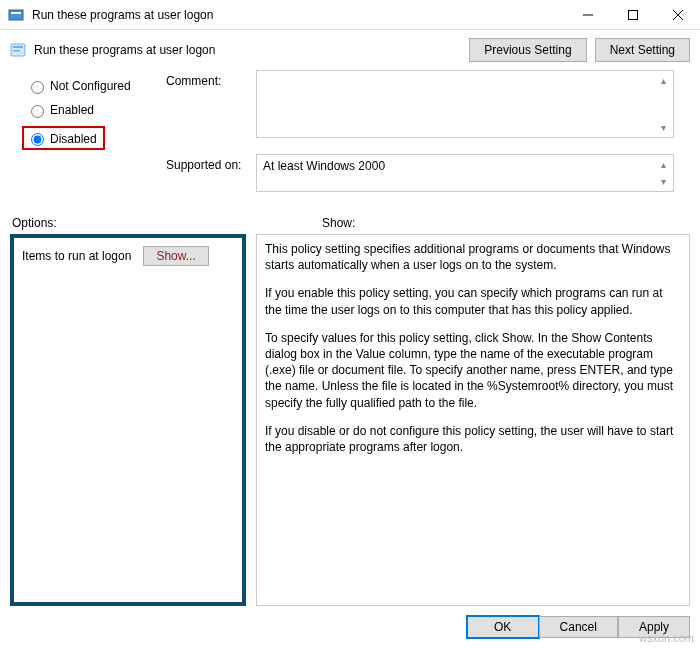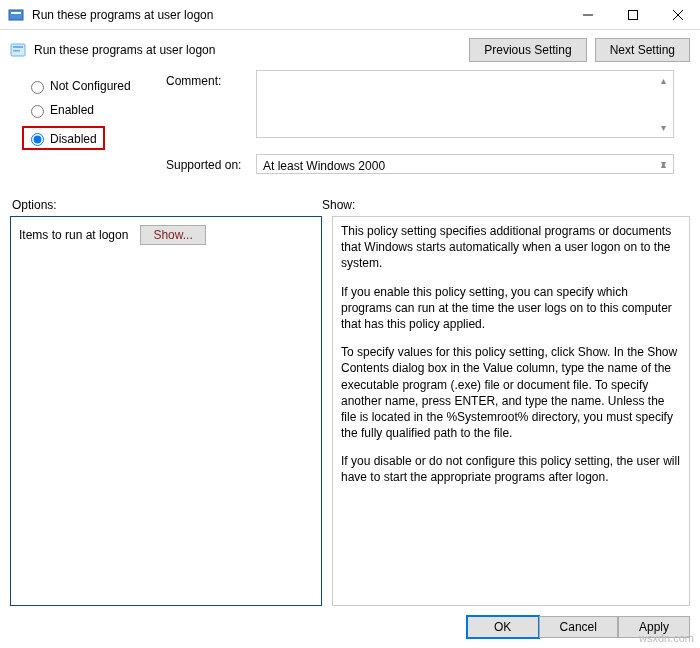--- a/index.html
+++ b/index.html
@@ -116,21 +116,21 @@
     .field-box {
       flex: 1;
       border: 1px solid #ccc;
       background: #fff;
       position: relative;
     }
     .comment-box {
       height: 68px;
     }
     .supported-box {
-      height: 20px;
+      height: 38px;
       padding: 4px 6px;
       color: #000;
     }
     .scroll-arrow {
       position: absolute;
       right: 2px;
       width: 15px;
       height: 15px;
       color: #888;
       font-size: 10px;
@@ -148,22 +148,22 @@
     }
     .lower-labels .left { width: 310px; }
     .lower-panels {
       display: flex;
       padding: 0 10px;
       gap: 10px;
       flex: 1;
       min-height: 0;
     }
     .options-panel {
-      width: 312px;
-      border: 1px solid #0c4a6e;
+      width: 236px;
+      border: 4px solid #0c4a6e;
       background: #fff;
       padding: 8px;
     }
     .options-panel .opt-row {
       display: flex;
       align-items: center;
       gap: 12px;
     }
     .show-btn {
       background: #e1e1e1;
@@ -303,21 +303,21 @@
 </div>
 
 <div class="lower-panels">
   <div class="options-panel">
     <div class="opt-row">
       <span>Items to run at logon</span>
       <button class="show-btn" disabled="">Show...</button>
     </div>
   </div>
   <div class="help-panel">
-    <p>This policy setting specifies additional programs or documents that Windows starts automatically when a user logon on to the system.</p>
+    <p>This policy setting specifies additional programs or documents that Windows starts automatically when a user logs on to the system.</p>
     <p>If you enable this policy setting, you can specify which programs can run at the time the user logs on to this computer that has this policy applied.</p>
     <p>To specify values for this policy setting, click Show. In the Show Contents dialog box in the Value column, type the name of the executable program (.exe) file or document file. To specify another name, press ENTER, and type the name. Unless the file is located in the %Systemroot% directory, you must specify the fully qualified path to the file.</p>
     <p>If you disable or do not configure this policy setting, the user will have to start the appropriate programs after logon.</p>
   </div>
 </div>
 
 <div class="bottom-bar">
   <button class="dlg-btn primary">OK</button>
   <button class="dlg-btn">Cancel</button>
   <button class="dlg-btn">Apply</button>

